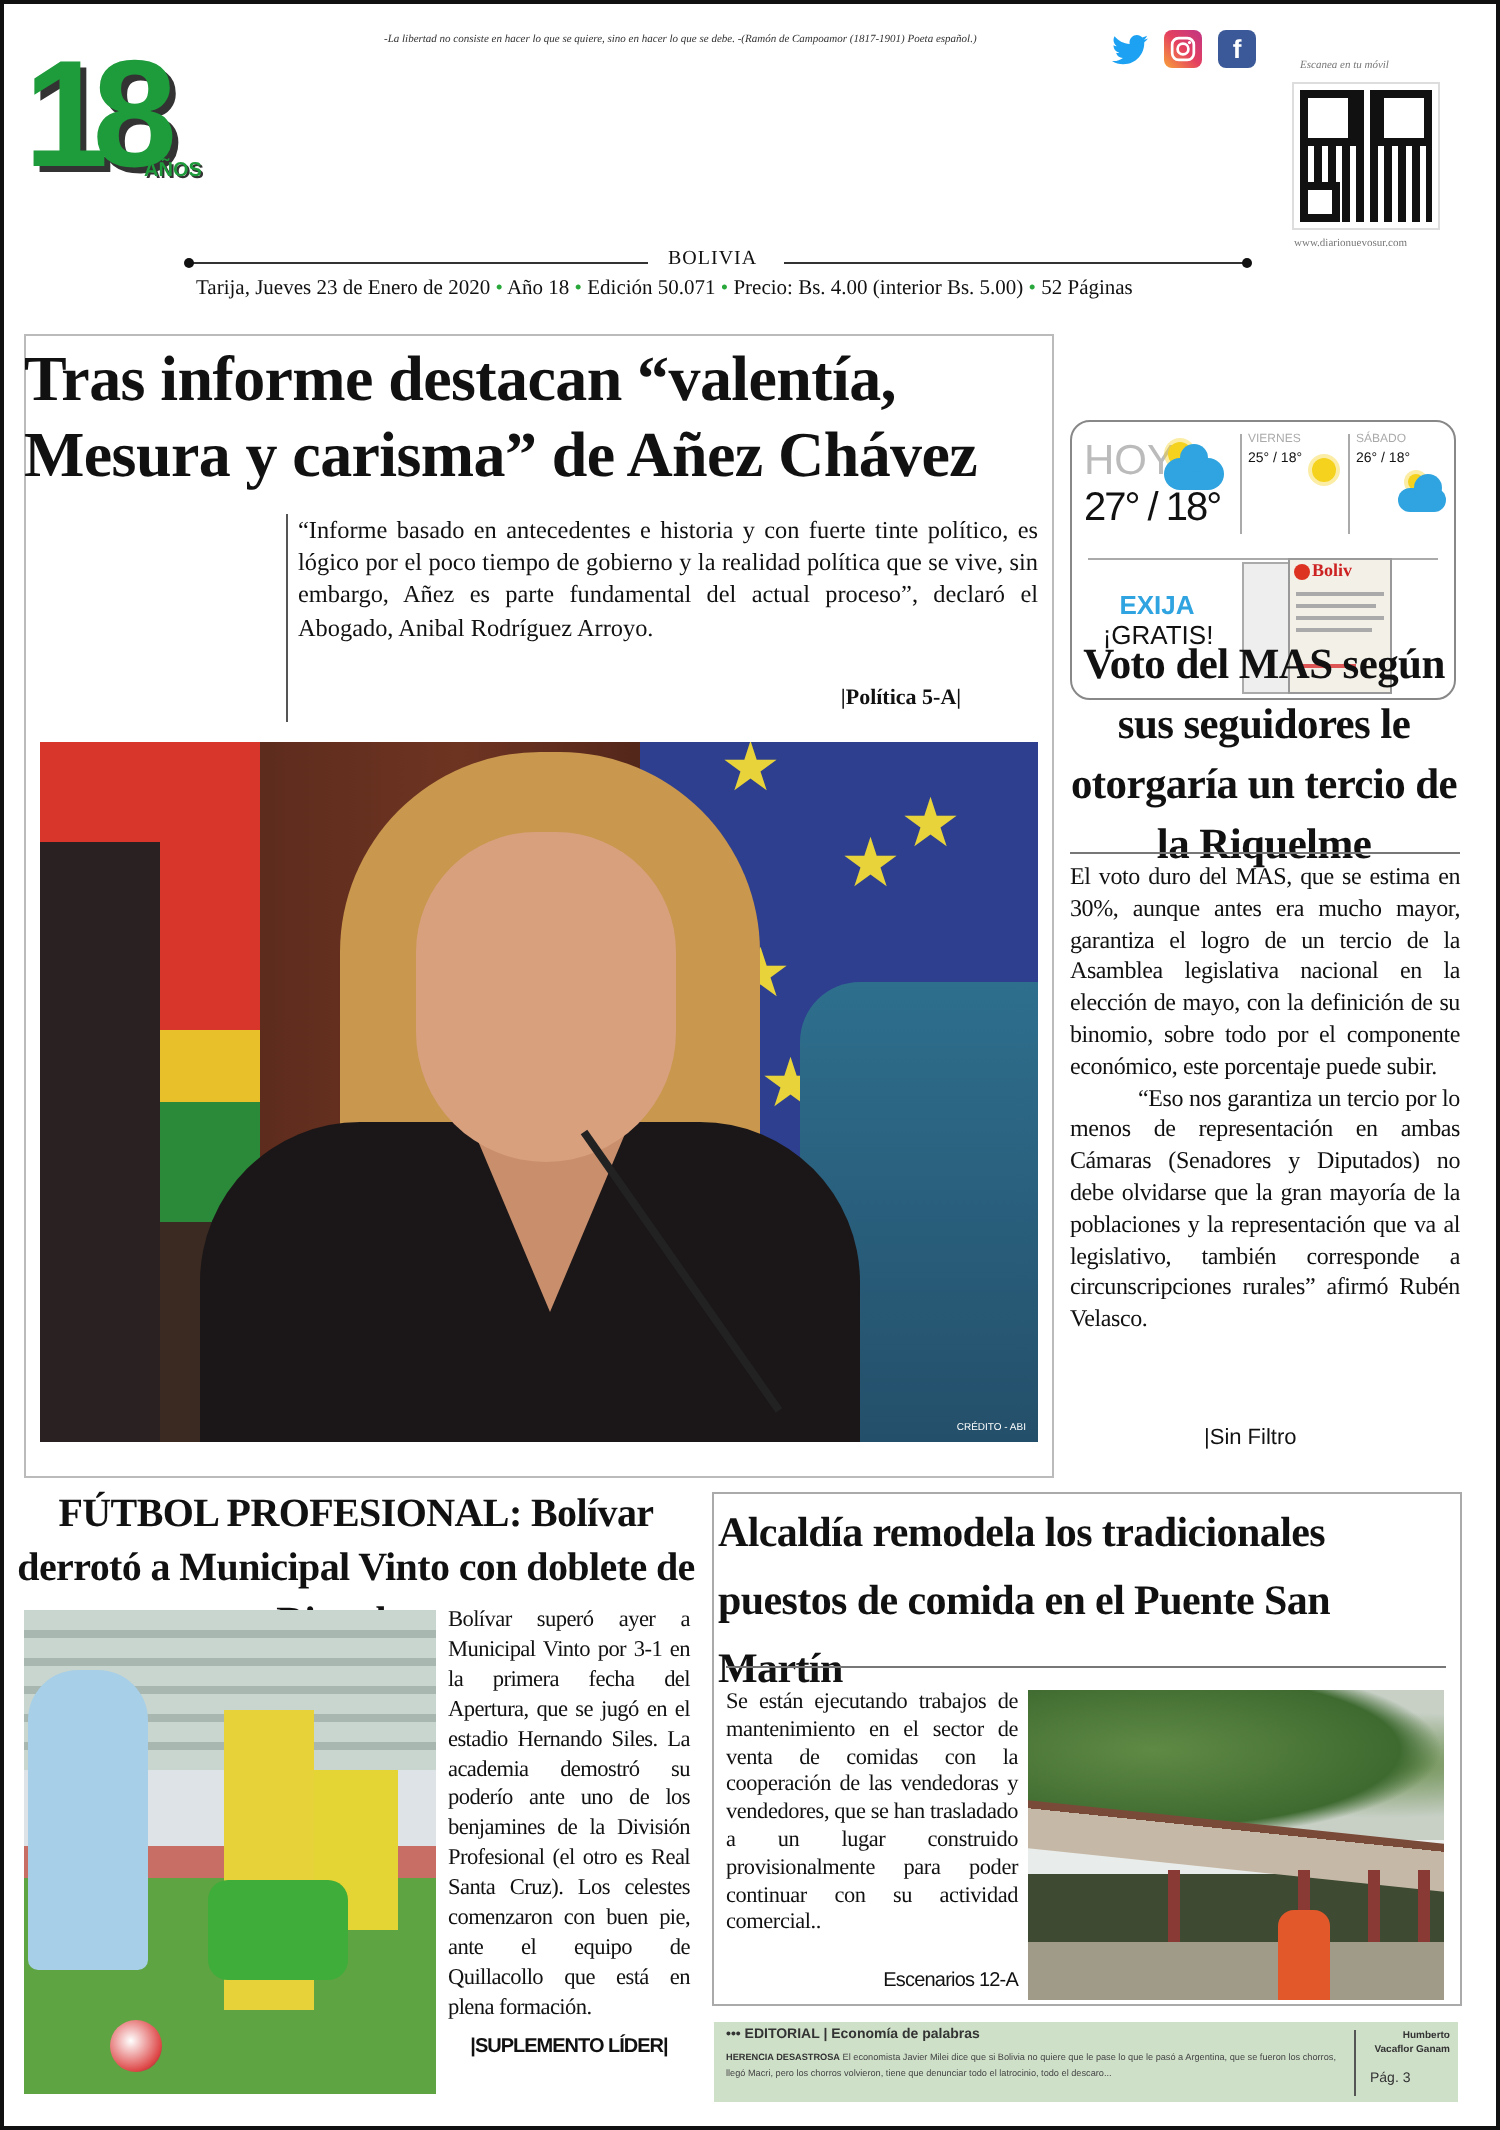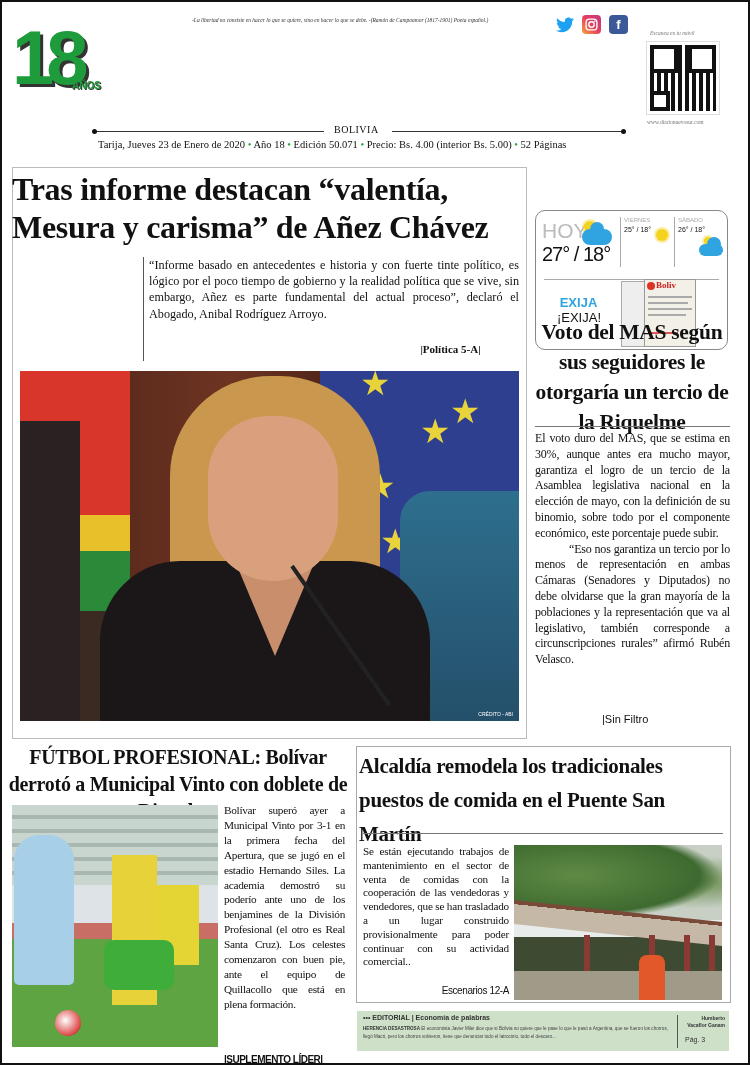--- a/index.html
+++ b/index.html
@@ -88,21 +88,21 @@
   .sport-photo { position: absolute; left: 10px; top: 803px; width: 206px; height: 242px; overflow: hidden; background: #dde3e6; }
   .sp-stands { position: absolute; left: 0; top: 0; width: 206px; height: 80px; background: repeating-linear-gradient(180deg, #c9d6cf 0 10px, #a8b8b0 10px 14px); }
   .sp-track { position: absolute; left: 0; top: 118px; width: 206px; height: 18px; background: #c96e64; }
   .sp-grass { position: absolute; left: 0; top: 134px; width: 206px; height: 108px; background: #5fa442; }
   .sp-p1 { position: absolute; left: 2px; top: 30px; width: 60px; height: 150px; background: #a7cfe7; border-radius: 25px 25px 5px 5px; }
   .sp-p2 { position: absolute; left: 125px; top: 80px; width: 62px; height: 80px; background: #e5d534; }
   .sp-p3 { position: absolute; left: 100px; top: 50px; width: 45px; height: 150px; background: #e8d23a; }
   .sp-p3s { position: absolute; left: 92px; top: 135px; width: 70px; height: 50px; background: #3fad3a; border-radius: 10px; }
   .sp-ball { position: absolute; left: 43px; top: 205px; width: 26px; height: 26px; border-radius: 50%; background: radial-gradient(circle at 40% 40%, #fff, #d44 70%, #223); }
   .sport-body { position: absolute; left: 222px; top: 801px; width: 121px; font-size: 11.3px; line-height: 14.9px; text-align: justify; letter-spacing: -0.3px; }
-  .sport-ref { position: absolute; left: 222px; top: 1016px; width: 121px; text-align: left; font-family: "Liberation Sans", sans-serif; font-weight: bold; font-size: 10px; letter-spacing: -0.5px; margin-top: 36px; }
+  .sport-ref { position: absolute; left: 222px; top: 1016px; width: 121px; text-align: center; font-family: "Liberation Sans", sans-serif; font-weight: bold; font-size: 10px; letter-spacing: -0.5px; }
 
   
   .alc-box { position: absolute; left: 354px; top: 744px; width: 375px; height: 257px; border: 1.5px solid #aaa; }
   .alc-head { position: absolute; left: 357px; top: 747px; width: 370px; font-size: 21px; line-height: 34px; letter-spacing: -0.3px; }
   .alc-rule { position: absolute; left: 361px; top: 831px; width: 360px; height: 1px; background: #777; }
   .alc-body { position: absolute; left: 361px; top: 843px; width: 146px; font-size: 11.2px; line-height: 13.8px; text-align: justify; letter-spacing: -0.2px; }
   .alc-ref { position: absolute; left: 361px; top: 983px; width: 146px; text-align: right; font-family: "Liberation Sans", sans-serif; font-size: 10px; letter-spacing: -0.4px; }
   .alc-photo { position: absolute; left: 512px; top: 843px; width: 208px; height: 155px; overflow: hidden; background: #e8ecea; }
   .ap-trees { position: absolute; left: 0; top: 0; width: 208px; height: 75px; background: radial-gradient(ellipse at 30% 40%, #5f8a45, #3e6a30 60%, transparent 70%), radial-gradient(ellipse at 85% 50%, #6a8e4e, transparent 50%), #c8d0c6; }
   .ap-roof { position: absolute; left: 0; top: 66px; width: 208px; height: 24px; background: linear-gradient(180deg, #7a4a38 0 4px, #c6b8a6 4px); transform: skewY(6deg); }
@@ -206,21 +206,21 @@
     <div class="w-dayname" style="left:88px;top:6px;">VIERNES</div>
     <div class="w-daytemp" style="left:88px;top:15px;">25° / 18°</div>
     <div class="w-sun" style="left:120px;top:18px;"></div>
     <div class="w-vsep" style="left:138px;"></div>
     <div class="w-dayname" style="left:142px;top:6px;">SÁBADO</div>
     <div class="w-daytemp" style="left:142px;top:15px;">26° / 18°</div>
     <div class="w-sun" style="left:168px;top:26px;width:8px;height:8px;"></div>
     <div class="w-cloud" style="left:163px;top:33px;width:24px;height:12px;"></div>
     <div class="w-hsep"></div>
     <div class="w-exija">EXIJA</div>
-    <div class="w-gratis">¡EXIJA!</div>
+    <div class="w-gratis">¡GRATIS!</div>
     <div class="w-paper1"></div>
     <div class="w-paper2">
       <span class="mast"></span>
       <span class="pt">Boliv</span>
       <span class="ln" style="top:16px;width:44px;"></span>
       <span class="ln" style="top:22px;width:40px;"></span>
       <span class="ln" style="top:28px;width:44px;"></span>
       <span class="ln" style="top:34px;width:38px;"></span>
       <span class="ln" style="top:52px;width:30px;background:#d55;"></span>
     </div>

